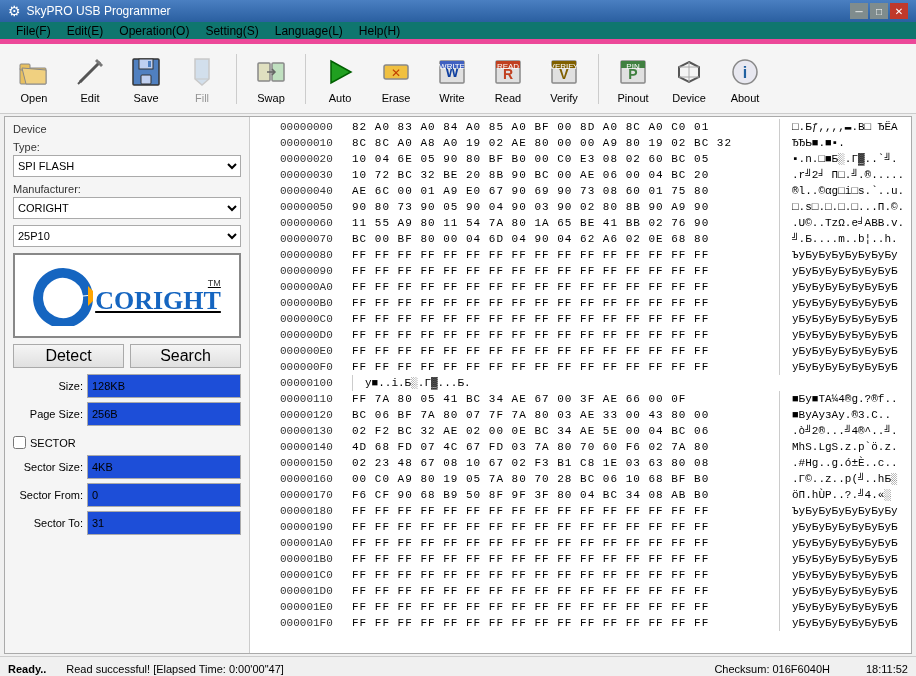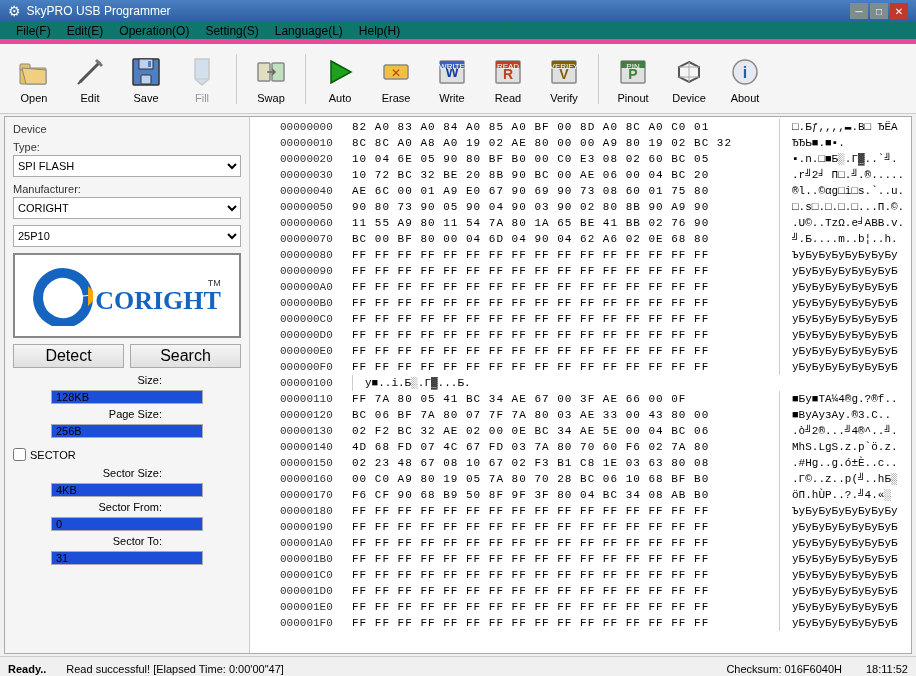--- a/index.html
+++ b/index.html
@@ -151,21 +151,20 @@
       cursor: pointer;
       font-size: 16px;
     }
 
     
     .size-row {
       display: flex;
       align-items: center;
       margin-bottom: 4px;
       gap: 4px;
-      flex-direction: column;
     }
     .size-label {
       width: 70px;
       font-size: 11px;
       text-align: right;
     }
     .size-value {
       flex: 1;
       height: 24px;
       font-size: 11px;
@@ -229,21 +228,21 @@
       gap: 20px;
     }
     #status-bar .status-ready {
       font-weight: bold;
     }
     #status-bar .status-msg {
       flex: 1;
     }
     #status-bar .status-right {
       display: flex;
-      gap: 24px;
+      gap: 36px;
     }
 
     
     ::-webkit-scrollbar { width: 14px; }
     ::-webkit-scrollbar-track { background: #f0f0f0; border-left: 1px solid #ccc; }
     ::-webkit-scrollbar-thumb { background: #b0b0b0; border: 1px solid #999; }
   </style>
 </head>
 <body>
 
@@ -441,21 +440,21 @@
     </div>
 
     <div id="logo-area">
       <div style="display:flex;align-items:center;position:relative;">
         <div style="position:relative;display:flex;align-items:center;justify-content:center;width:60px;height:60px;">
           <svg width="60" height="60" viewBox="0 0 60 60">
             <path d="M55 30 A25 25 0 1 1 54.9 29" fill="none" stroke="#1565C0" stroke-width="10"></path>
             <polygon points="55,20 55,40 65,30" fill="#FFA500"></polygon>
           </svg>
         </div>
-        <div style="display:flex;flex-direction:column;margin-left:2px;">
+        <div style="display:flex;flex-direction:column;margin-left:2px;text-decoration:underline;">
           <span style="font-size:9px;color:#333;text-align:right;">TM</span>
           <span style="font-size:26px;font-weight:bold;color:#1565C0;font-family:serif;line-height:1;">CORIGHT</span>
         </div>
       </div>
     </div>
 
     <div class="btn-row">
       <button class="action-btn">Detect</button>
       <button class="action-btn">Search</button>
     </div>

